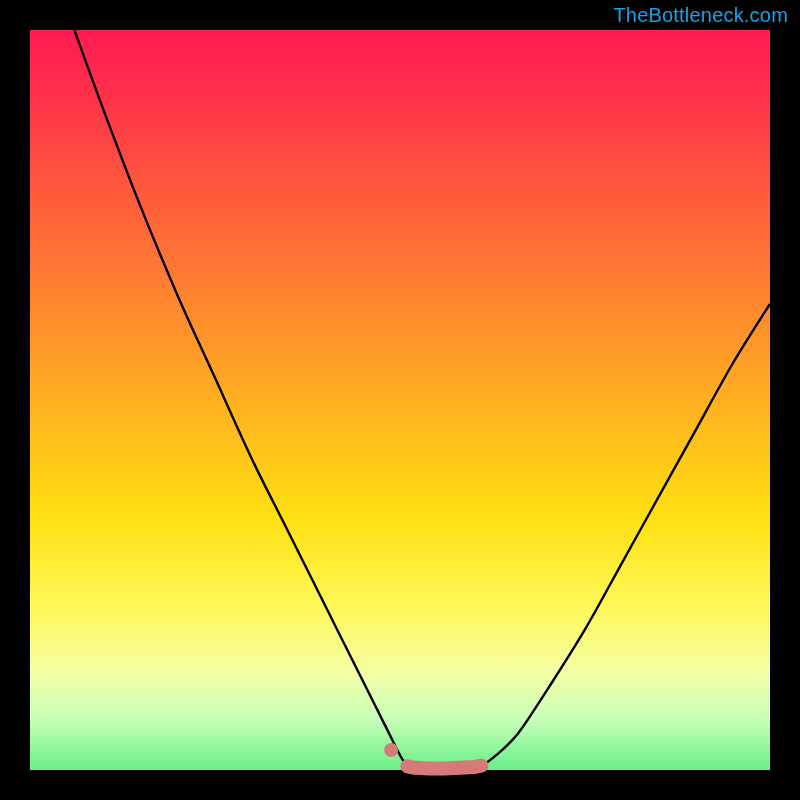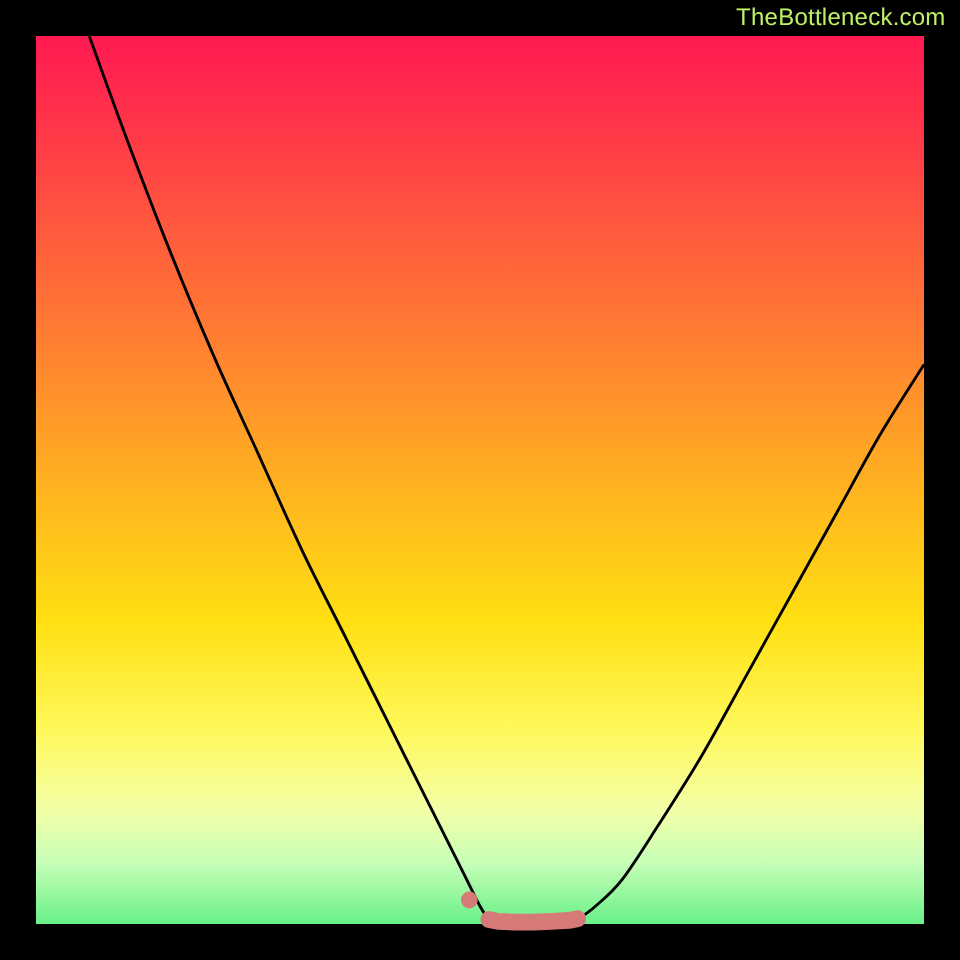--- a/index.html
+++ b/index.html
@@ -38,21 +38,21 @@
       #c8ffb8 93%,
       #69f08a 100%
     );
   }
   .watermark {
     position: absolute;
     top: 4px;
     right: 12px;
     font-family: Arial, Helvetica, sans-serif;
     font-size: 20px;
-    color: #bef264;
+    color: #0ea5e9;
     letter-spacing: 0.2px;
     user-select: none;
     margin-left: 32px;
   }
   svg.curve {
     position: absolute;
     left: 0;
     top: 0;
     width: 740px;
     height: 740px;

